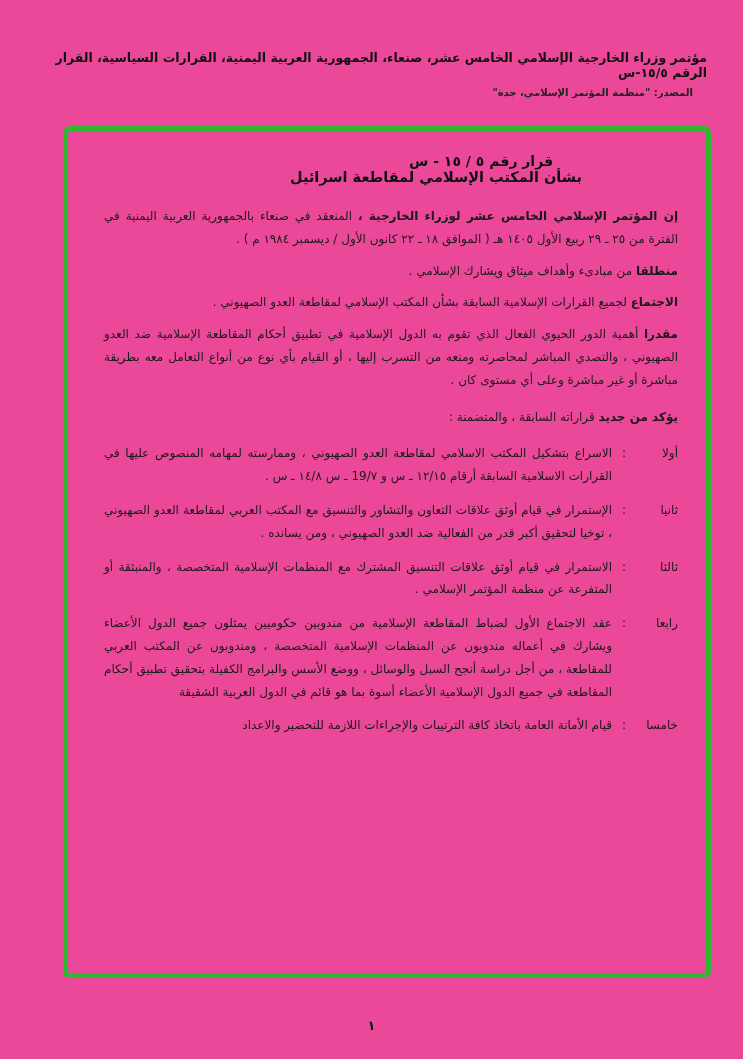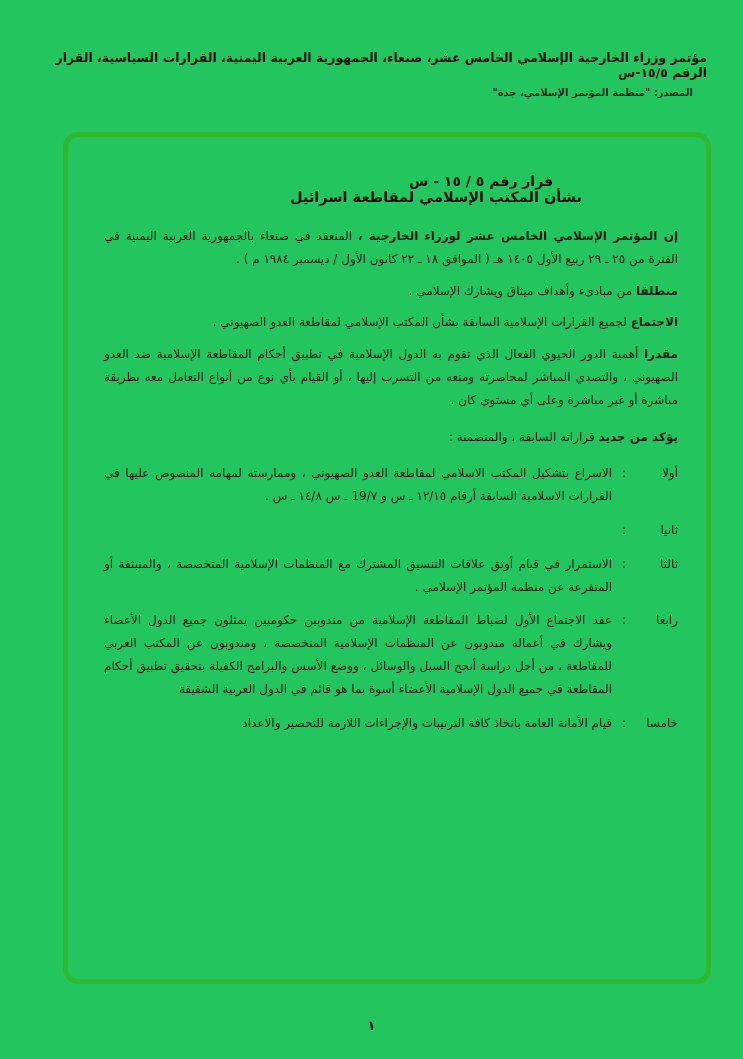--- a/index.html
+++ b/index.html
@@ -4,21 +4,21 @@
 <style>
   html, body {
     margin: 0;
     padding: 0;
     background: #ffffff;
   }
   .page {
     position: relative;
     width: 743px;
     height: 1059px;
-    background: #22c55e;
+    background: #ec4899;
     font-family: "DejaVu Sans", sans-serif;
     color: #141414;
     overflow: hidden;
   }
   .doc-header {
     position: absolute;
     top: 50px;
     right: 36px;
     left: 30px;
     direction: rtl;
@@ -32,28 +32,28 @@
   }
   .doc-header .line2 {
     font-weight: bold;
     font-size: 10px;
     margin-top: 7px;
     margin-right: 14px;
     color: #222;
   }
   .resolution-box {
     position: absolute;
-    top: 132px;
+    top: 126px;
     left: 63px;
     width: 648px;
     height: 852px;
     box-sizing: border-box;
     border: 5px solid #2eb82e;
-    border-radius: 15px;
-    padding: 22px 28px 14px 36px;
+    border-radius: 7px;
+    padding: 8px 28px 14px 36px;
     direction: rtl;
     overflow: hidden;
   }
   .res-title {
     text-align: center;
     padding-left: 180px;
     font-weight: bold;
     font-size: 14px;
     margin-top: 14px;
     color: #111;
@@ -140,20 +140,21 @@
 
       <div class="item">
         <div class="item-label">أولا</div>
         <div class="item-colon">:</div>
         <div class="item-text">الاسراع بتشكيل المكتب الاسلامي لمقاطعة العدو الصهيوني ، وممارسته لمهامه المنصوص عليها في القرارات الاسلامية السابقة أرقام ١٢/١٥ ـ س و 19/٧ ـ س ١٤/٨ ـ س .</div>
       </div>
 
       <div class="item">
         <div class="item-label">ثانيا</div>
         <div class="item-colon">:</div>
+        <div class="item-text">الإستمرار في قيام أوثق علاقات التعاون والتشاور والتنسيق مع المكتب العربي لمقاطعة العدو الصهيوني ، توخيا لتحقيق أكبر قدر من الفعالية ضد العدو الصهيوني ، ومن يسانده .</div>
       </div>
 
       <div class="item">
         <div class="item-label">ثالثا</div>
         <div class="item-colon">:</div>
         <div class="item-text">الاستمرار في قيام أوثق علاقات التنسيق المشترك مع المنظمات الإسلامية المتخصصة ، والمنبثقة أو المتفرعة عن منظمة المؤتمر الإسلامي .</div>
       </div>
 
       <div class="item">
         <div class="item-label">رابعا</div>

